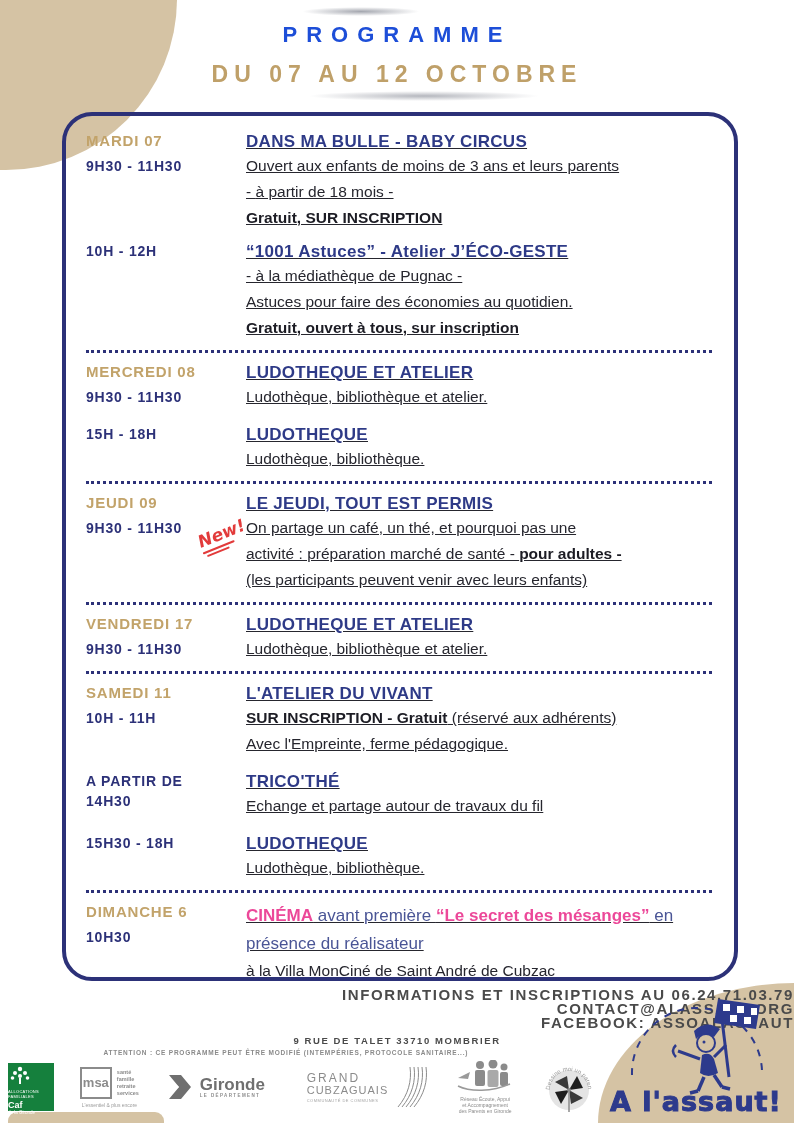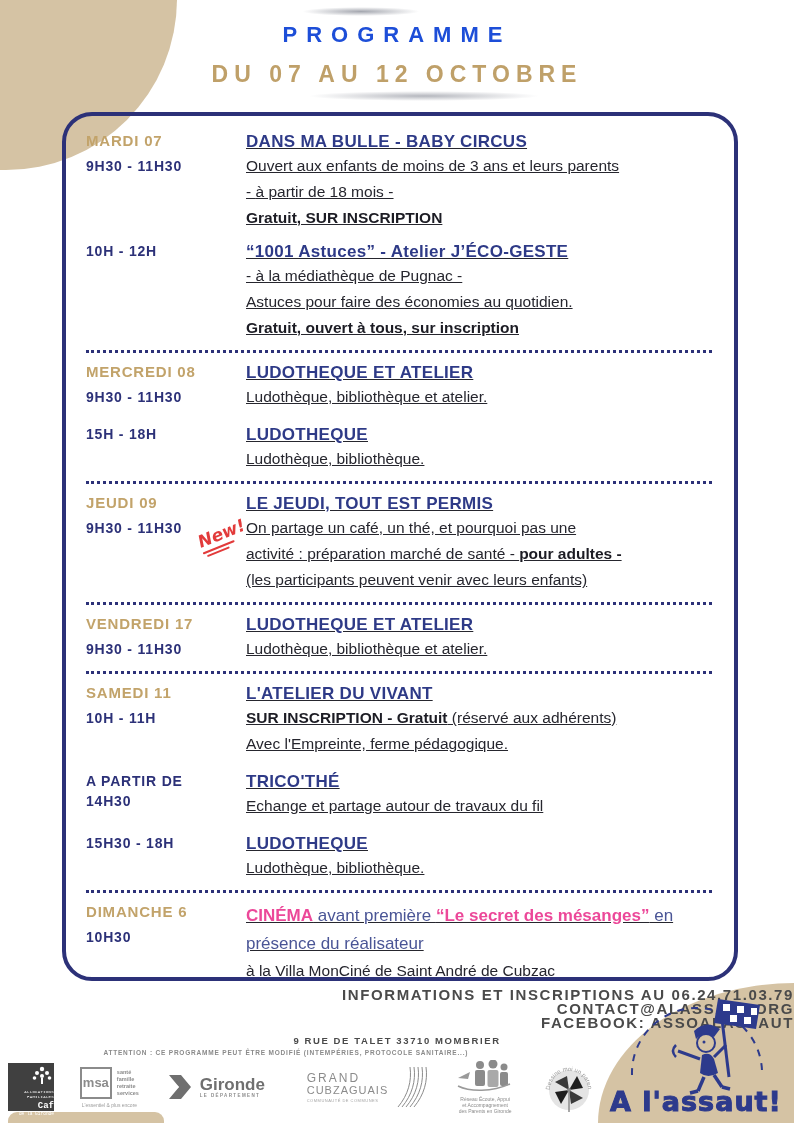--- a/index.html
+++ b/index.html
@@ -52,21 +52,21 @@
   .contact { position:absolute; left:0; top:988px; width:100%; text-align:right;
     font-size:15px; font-weight:700; letter-spacing:1.6px; color:#4a4a4a; line-height:14px; }
   .address { position:absolute; left:0; top:1035px; width:100%; text-align:center;
     font-size:9.5px; font-weight:700; letter-spacing:1.6px; color:#4a4a4a; }
   .notice { position:absolute; left:0; top:1049px; width:72%; text-align:center;
     font-size:6.5px; font-weight:700; letter-spacing:.8px; color:#8a8a8a; }
   
   .logos { position:absolute; left:8px; top:1056px; width:590px; height:62px;
     display:flex; align-items:center; justify-content:space-between; }
   .logo { display:flex; flex-direction:column; align-items:center; }
-  .caf-box { width:46px; height:48px; background:#404040; color:#fff; text-align:right; padding-top:2px;font-family:Liberation Mono, monospace; }
+  .caf-box { width:46px; height:48px; background:#15803d; color:#fff; text-align:left; padding-top:2px; }
   .caf-top { font-size:4px; letter-spacing:.3px; line-height:5px; }
   .caf-name { font-size:9px; font-weight:700; margin-top:1px; }
   .caf-sub { font-size:4.5px; }
   .msa { display:flex; align-items:center; gap:5px; }
   .msa-sq { width:32px; height:32px; border:2px solid #8b8b8b; color:#8b8b8b;
     font-weight:800; font-size:13px; display:flex; align-items:center; justify-content:center; }
   .msa-words { font-size:5.5px; color:#8b8b8b; font-weight:700; line-height:7px; }
   .msa-tag { font-size:5px; color:#9b9b9b; margin-top:3px; }
   .gironde { display:flex; align-items:center; gap:5px; }
   .gir-text .g1 { font-size:17px; font-weight:700; color:#6f6f6f; line-height:17px; }

